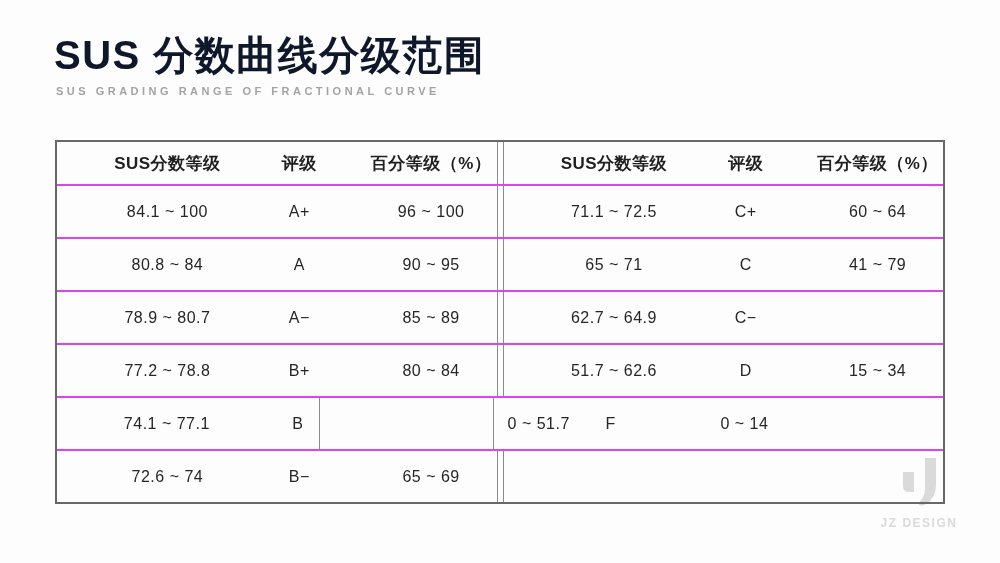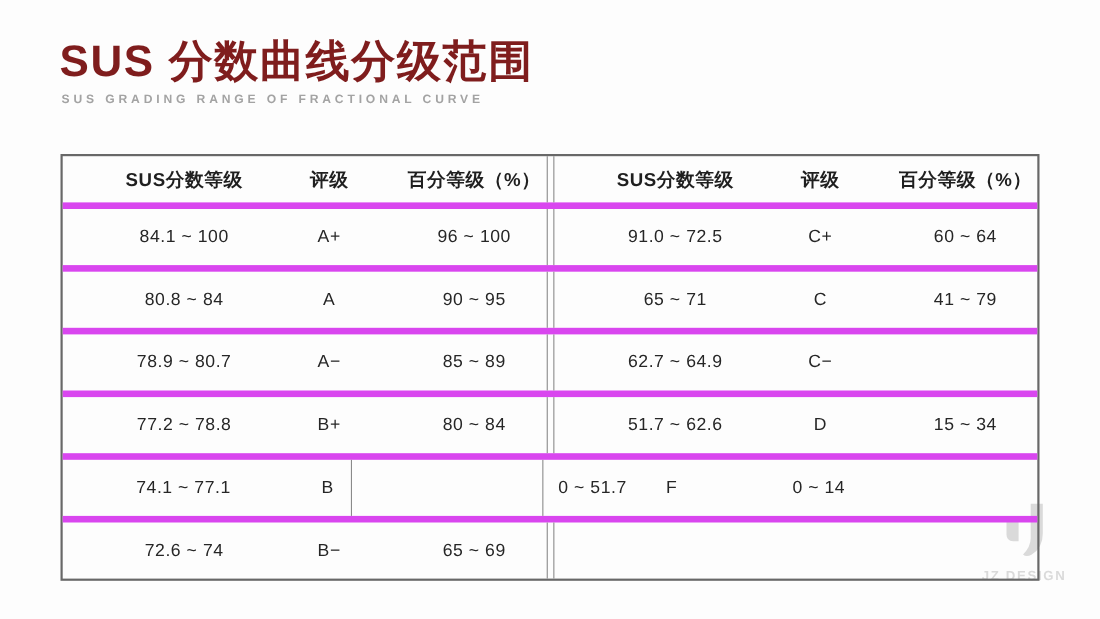--- a/index.html
+++ b/index.html
@@ -19,21 +19,21 @@
   }
   
   .title {
     position: absolute;
     left: 54px;
     top: 28px;
     margin: 0;
     font-size: 40px;
     font-weight: 900;
     letter-spacing: 1.5px;
-    color: #7f1d1d;
+    color: #0f172a;
   }
   .subtitle {
     position: absolute;
     left: 56px;
     top: 85px;
     font-size: 11px;
     font-weight: 700;
     letter-spacing: 3.5px;
     color: #a3a3a3;
   }
@@ -46,21 +46,21 @@
     border: 2px solid #686868;
     background: transparent;
     z-index: 2;
   }
   .t-row {
     display: grid;
     grid-template-columns: 2fr 1fr 2fr 7px 2fr 1fr 2fr;
     height: 51px;
   }
   .t-row + .t-row {
-    border-top: 6px solid #d946ef;
+    border-top: 2px solid #d946ef;
   }
   .t-row.header {
     height: 42px;
   }
   .cell {
     display: flex;
     align-items: center;
     justify-content: center;
     font-size: 16px;
     color: #262626;
@@ -73,21 +73,21 @@
     font-weight: 700;
     color: #1f1f1f;
   }
   .sep {
     border-left: 1.5px solid #8a8a8a;
     border-right: 1.5px solid #8a8a8a;
   }
   
   .watermark {
     position: absolute;
-    right: 24px;
+    right: 36px;
     top: 456px;
     width: 90px;
     text-align: center;
     z-index: 1;
     color: #dadada;
   }
   .watermark svg { display: block; margin: 0 auto; }
   .wm-text {
     margin-top: 6px;
     font-size: 12px;
@@ -122,21 +122,21 @@
       <div class="cell">SUS分数等级</div>
       <div class="cell">评级</div>
       <div class="cell">百分等级（%）</div>
     </div>
 
     <div class="t-row">
       <div class="cell">84.1 ~ 100</div>
       <div class="cell">A+</div>
       <div class="cell">96 ~ 100</div>
       <div class="sep"></div>
-      <div class="cell">91.0 ~ 72.5</div>
+      <div class="cell">71.1 ~ 72.5</div>
       <div class="cell">C+</div>
       <div class="cell">60 ~ 64</div>
     </div>
 
     <div class="t-row">
       <div class="cell">80.8 ~ 84</div>
       <div class="cell">A</div>
       <div class="cell">90 ~ 95</div>
       <div class="sep"></div>
       <div class="cell">65 ~ 71</div>

